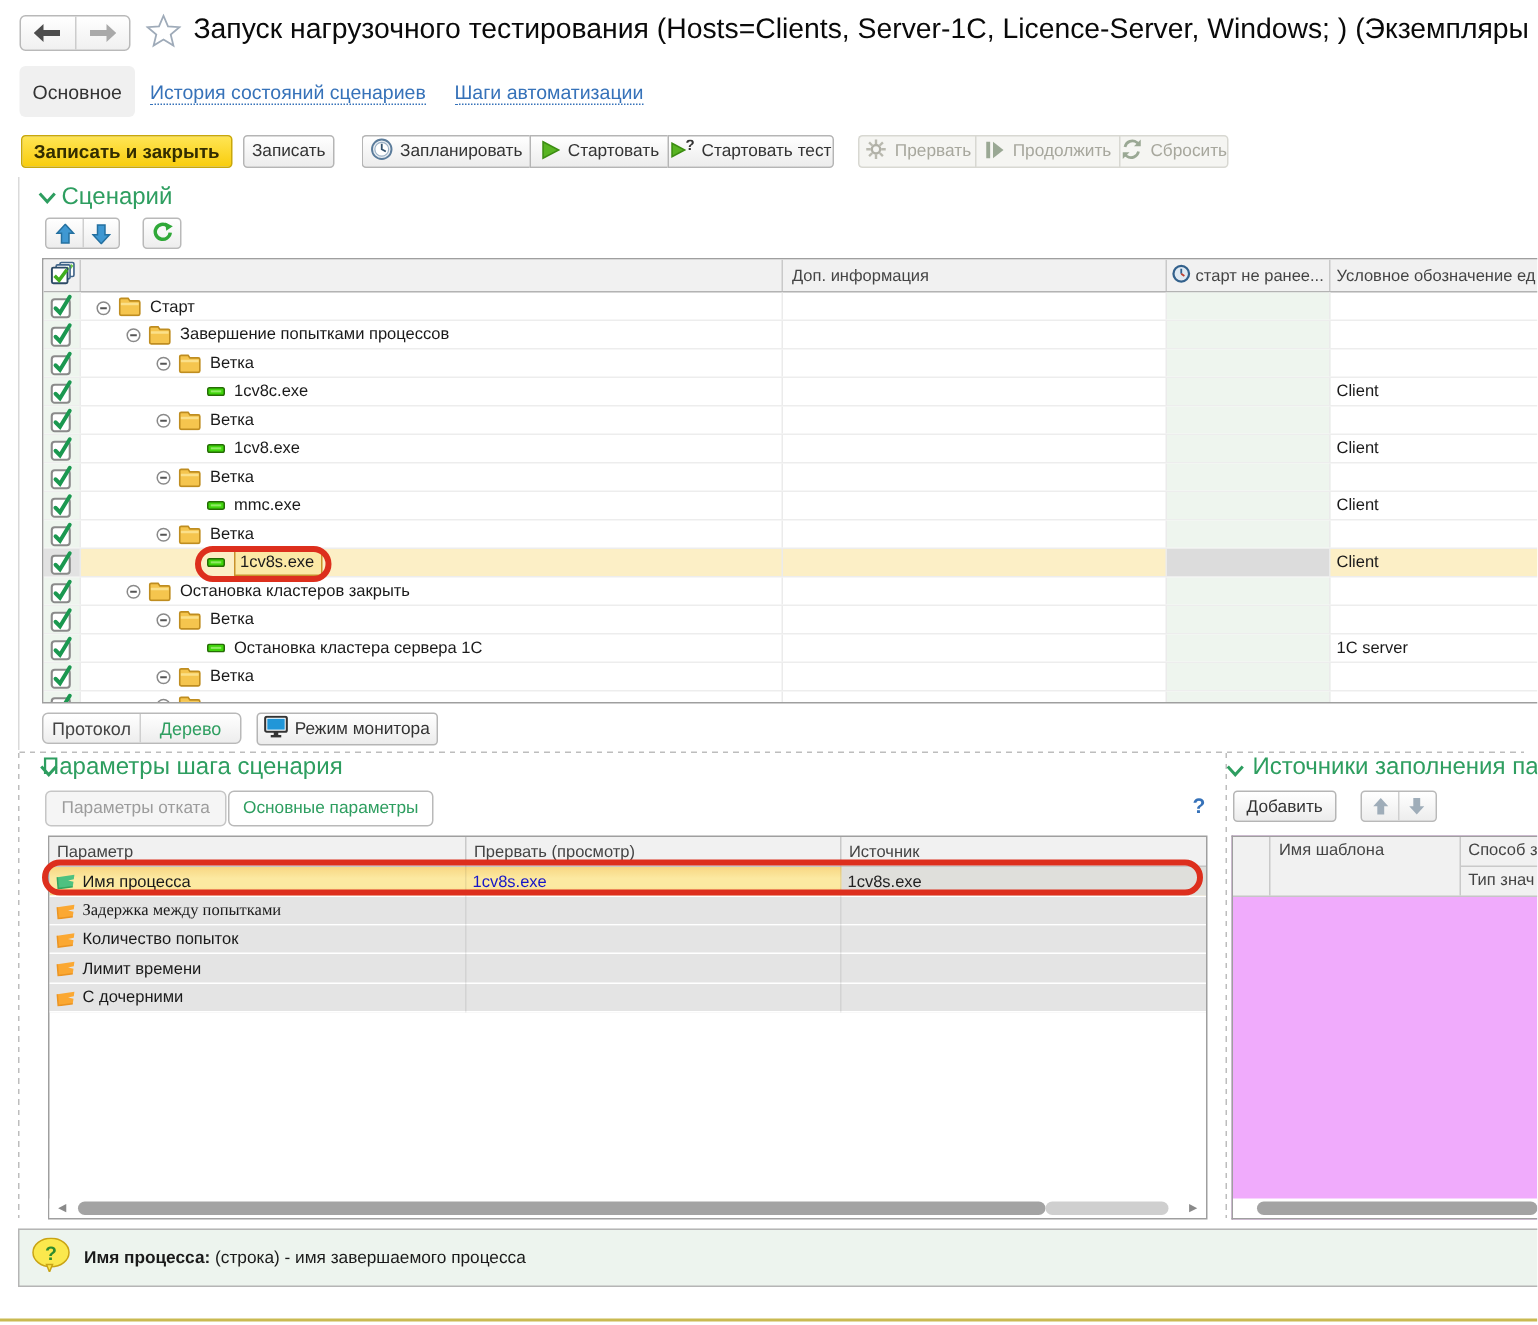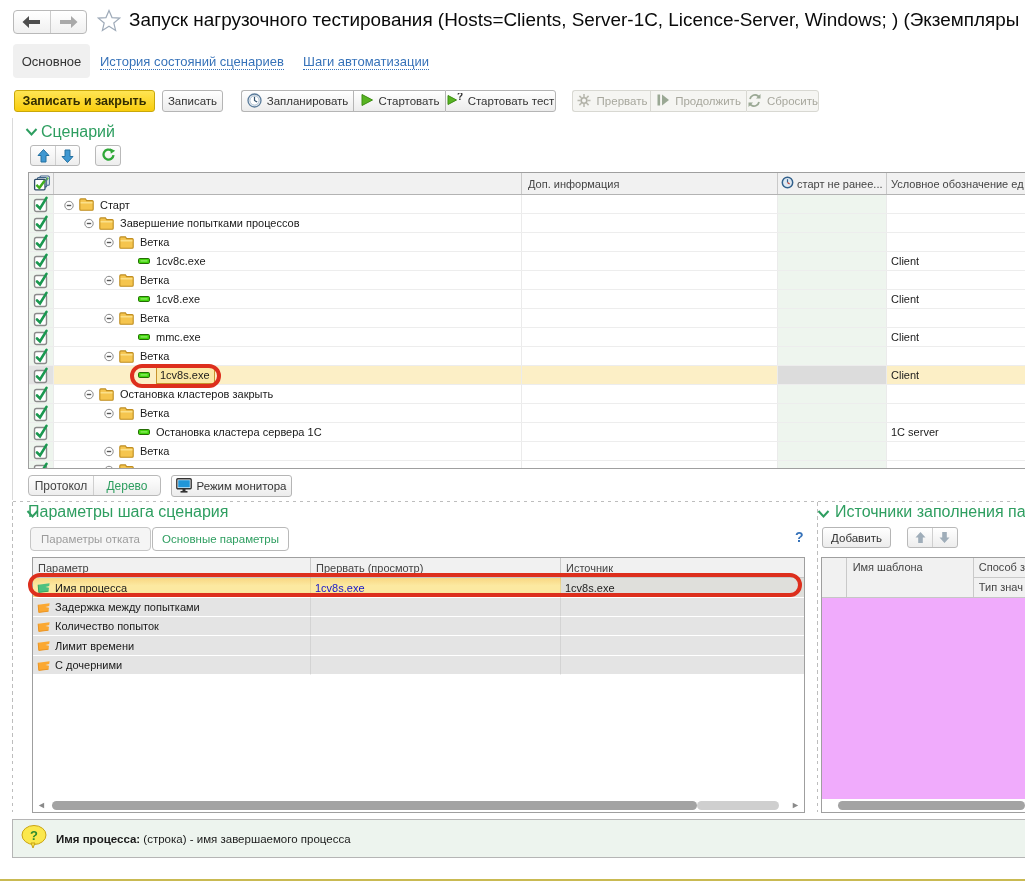--- a/index.html
+++ b/index.html
@@ -640,21 +640,21 @@
         <div class="prow prow-sel" style="height:20px;">
           <div class="pc0" style="display:flex;align-items:center;padding-left:4px;"><span style="margin-right:4px;display:inline-flex;">
               <svg width="14" height="11" viewBox="0 0 14 11">
                 <path d="M1.2 2.8 L12.6 1.2 L12.2 4.1 L8.4 5.0 L12.0 5.8 L11.5 9.2 L1.8 10.4 Z" fill="#4dc180"></path>
                 <path d="M1.2 2.8 L1.8 10.4 L11.5 9.2" fill="none" stroke="#35a45e" stroke-width="1"></path>
               </svg>
             </span>Имя процесса</div>
           <div class="pc1" style="color:#1616c8;padding-left:4px;">1cv8s.exe</div>
           <div class="pc2" style="padding-left:4px;background:#dfdfdb;color:#222;align-self:stretch;display:flex;align-items:center;">1cv8s.exe</div>
         </div>
-        <div class="prow" style="height:19px;">
+        <div class="prow" style="height:19px;font-family:Liberation Serif, serif;">
           <div class="pc0" style="display:flex;align-items:center;padding-left:4px;"><span style="margin-right:4px;display:inline-flex;">
               <svg width="14" height="11" viewBox="0 0 14 11">
                 <path d="M1.2 2.8 L12.6 1.2 L12.2 4.1 L8.4 5.0 L12.0 5.8 L11.5 9.2 L1.8 10.4 Z" fill="#fba832"></path>
                 <path d="M1.2 2.8 L1.8 10.4 L11.5 9.2" fill="none" stroke="#eb9422" stroke-width="1"></path>
               </svg>
             </span>Задержка между попытками</div>
           <div class="pc1" style="color:#1616c8;padding-left:4px;"></div>
           <div class="pc2" style="padding-left:4px;color:#1616c8;"></div>
         </div>
         <div class="prow" style="height:19px;">

